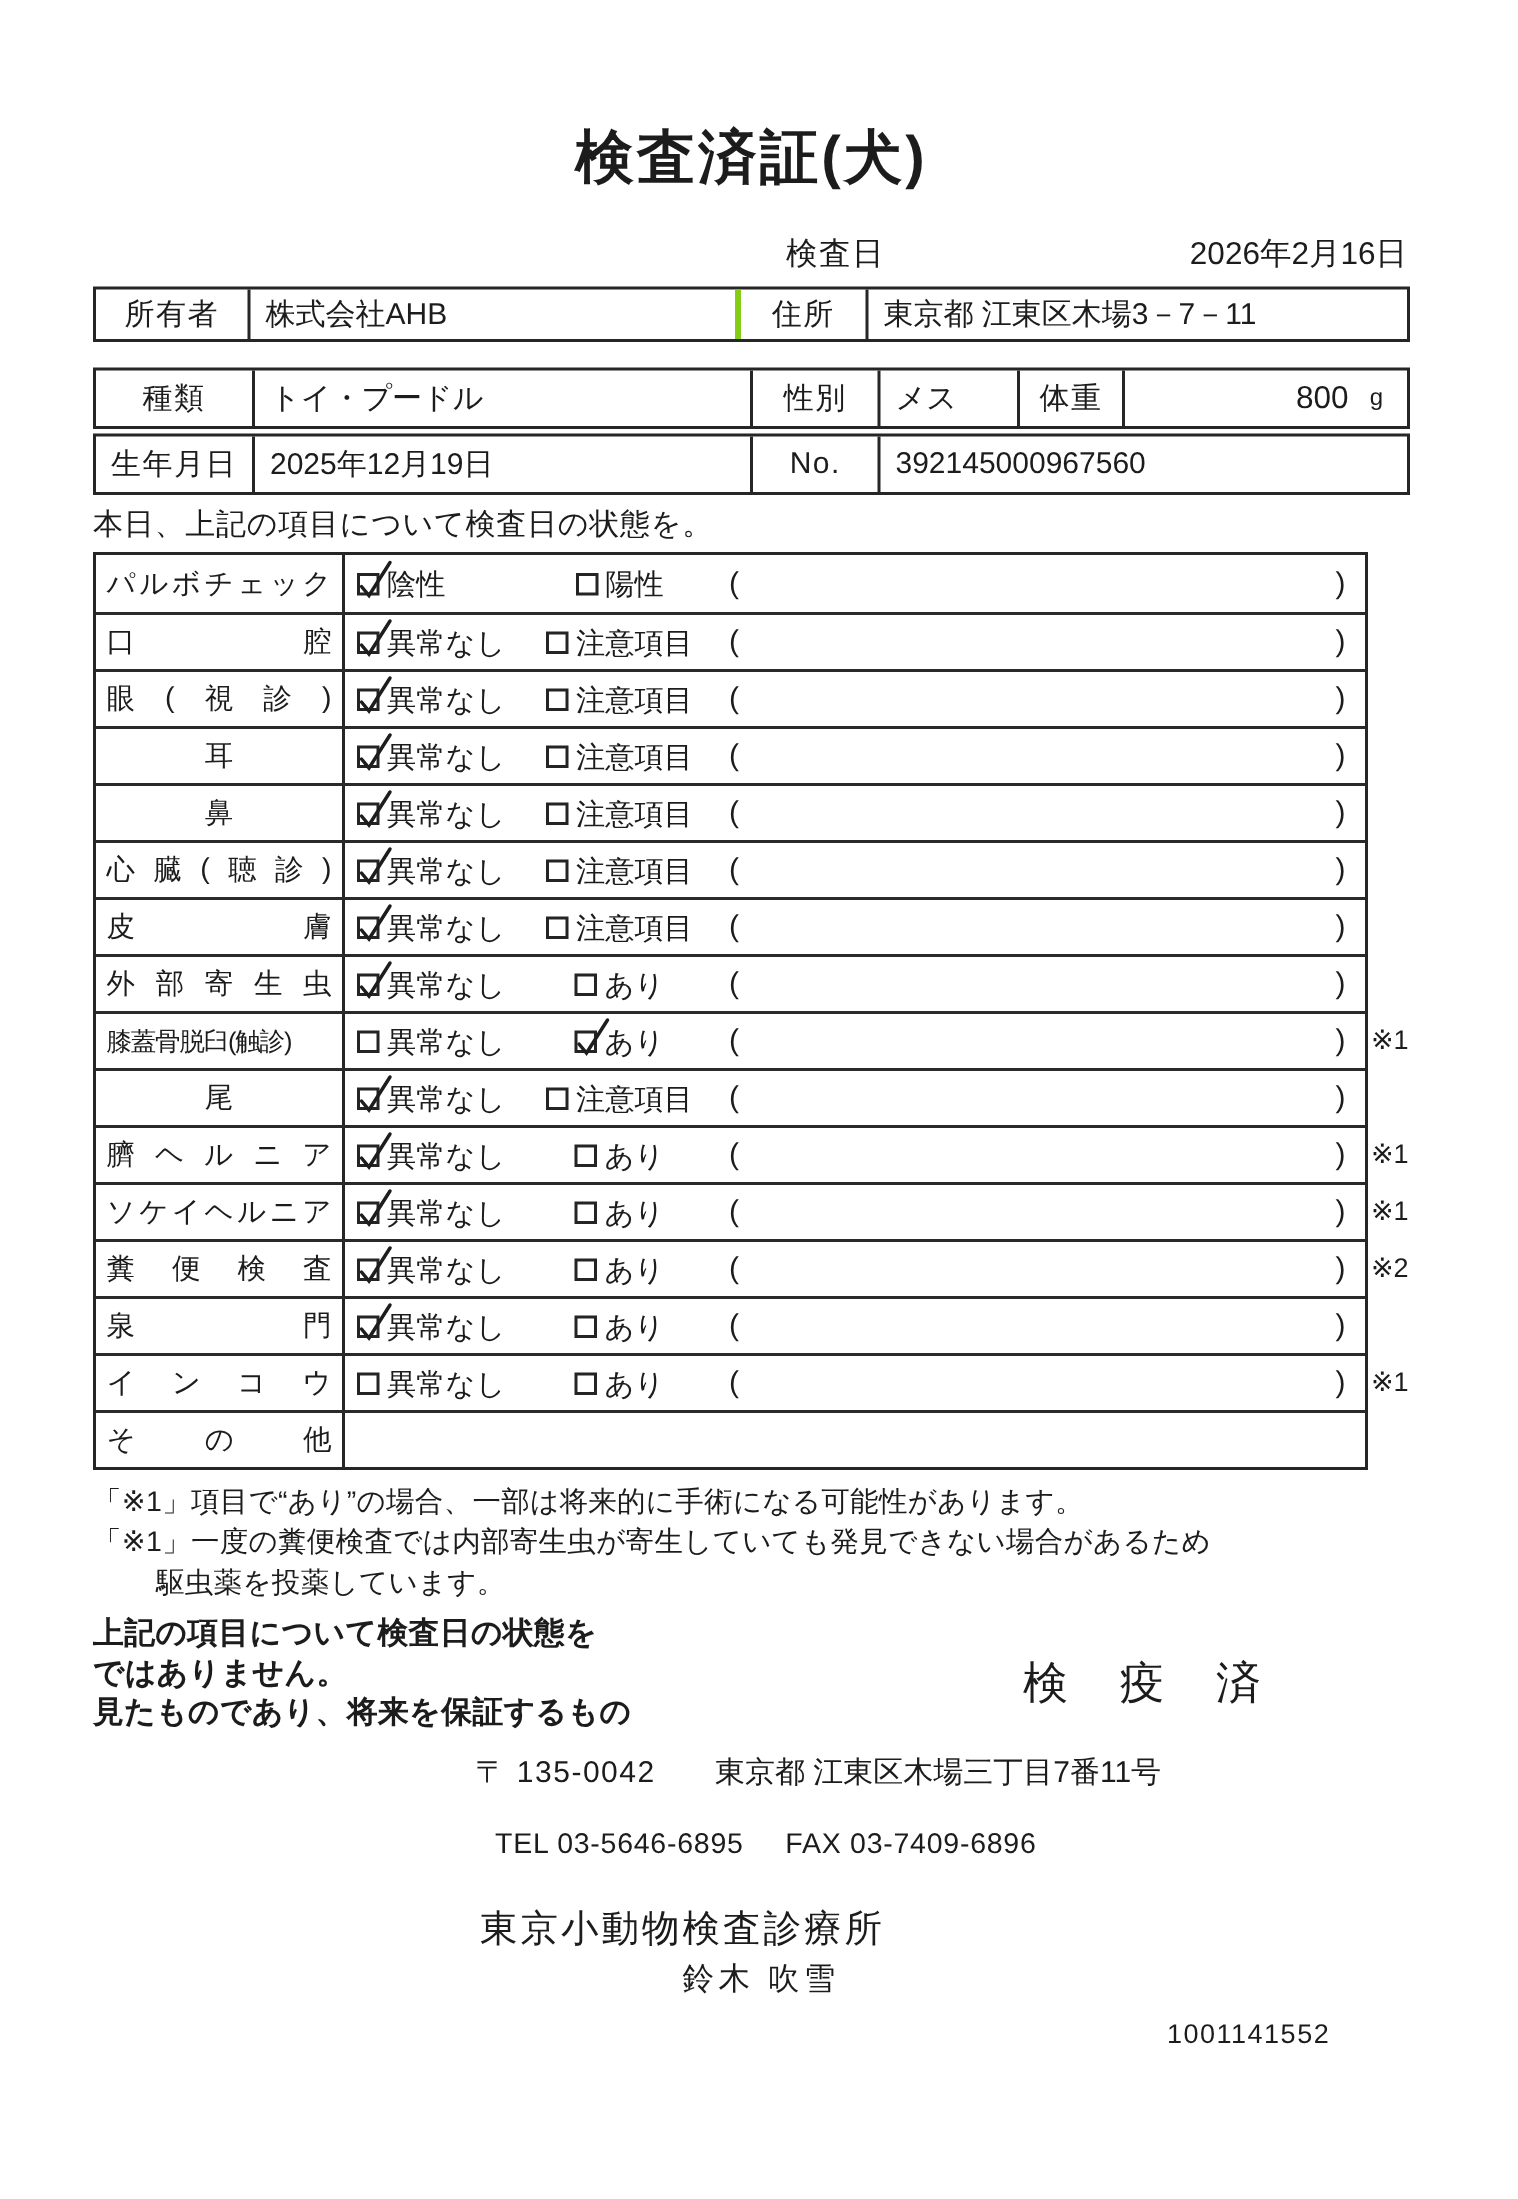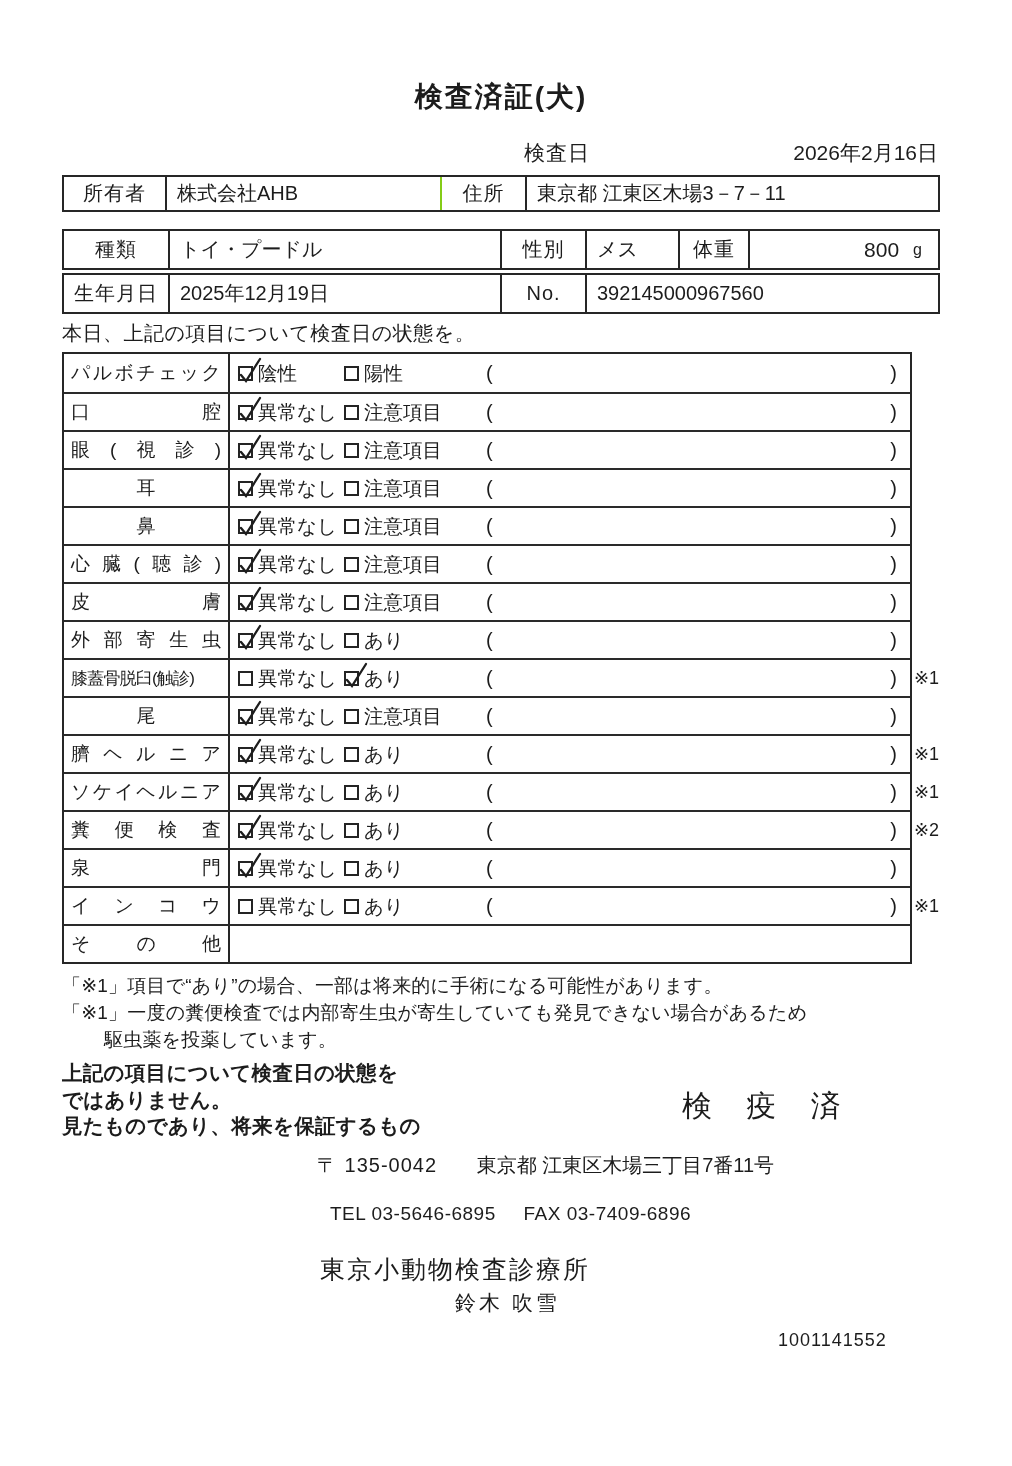--- a/index.html
+++ b/index.html
@@ -10,39 +10,39 @@
     color: #1c1c1c;
     position: relative;
     overflow: hidden;
   }
   .page { position: relative; width: 1012px; height: 1466px; background: #fff; }
   .content { margin-left: 62px; width: 878px; }
 
   .title {
     padding-top: 78px;
     text-align: center;
-    font-size: 28px;
+    font-size: 39px;
     font-weight: bold;
     letter-spacing: 2px;
   }
 
   .date-row { position: relative; height: 27px; margin-top: 23px; font-size: 21px; }
   .date-row .date-label { position: absolute; left: 462px; letter-spacing: 1px; }
   .date-row .date-value { position: absolute; right: 2px; }
 
   
   .hrow { display: flex; border: 2px solid #262626; background: #fff; }
   .hrow .cell { display: flex; align-items: center; font-size: 20px; }
   .hrow .lab { justify-content: center; border-right: 2px solid #262626; letter-spacing: 1px; }
   .hrow .val { padding-left: 10px; }
   .owner-row { margin-top: 9px; height: 37px; }
   .info-row1 { margin-top: 17px; height: 41px; }
   .info-row2 { margin-top: 3px; height: 41px; }
   .w-lab1 { width: 103px; }
-  .w-val1 { width: 275px; border-right: 2px solid #84cc16; }
+  .w-val1 { width: 327px; border-right: 4px solid #84cc16; }
   .w-lab2 { width: 85px; }
   .w-val2 { flex: 1; }
   .w-lab3 { width: 106px; }
   .w-val3 { width: 332px; border-right: 2px solid #262626; }
   .w-sex  { width: 93px; border-right: 2px solid #262626; }
   .w-wlab { width: 70px; }
   .w-wval { flex: 1; justify-content: flex-end; padding-right: 16px; }
   .weight-num { font-size: 21px; }
   .weight-unit { font-size: 16px; margin-left: 14px; }
   .no-label { font-size: 17px; letter-spacing: 0; }
@@ -67,21 +67,21 @@
     font-size: 19px;
   }
   .crow-label.justify { justify-content: space-between; }
   .crow-label.center { justify-content: center; }
   .crow-label.plain { font-size: 17px; letter-spacing: -0.8px; }
   .crow-body {
     flex: 1; display: flex; align-items: center;
     padding-left: 8px; font-size: 19.5px;
   }
   .opt { display: flex; align-items: center; width: 106px; flex: none; }
-  .opt.second { width: 138px; }
+  .opt.second { width: 138px; justify-content: center; }
   .cb {
     position: relative; width: 15px; height: 15px;
     border: 2px solid #242424; flex: none; margin-right: 5px;
     background: #fff;
   }
   .check-svg { position: absolute; left: -4px; top: -10px; width: 26px; height: 28px; overflow: visible; }
   .check-svg path { stroke: #1d1d1d; stroke-width: 2.3; fill: none; stroke-linecap: round; }
   .paren-open { margin-left: 4px; font-size: 20px; }
   .paren-close { margin-left: auto; margin-right: 13px; font-size: 20px; }
   .crow-note {

